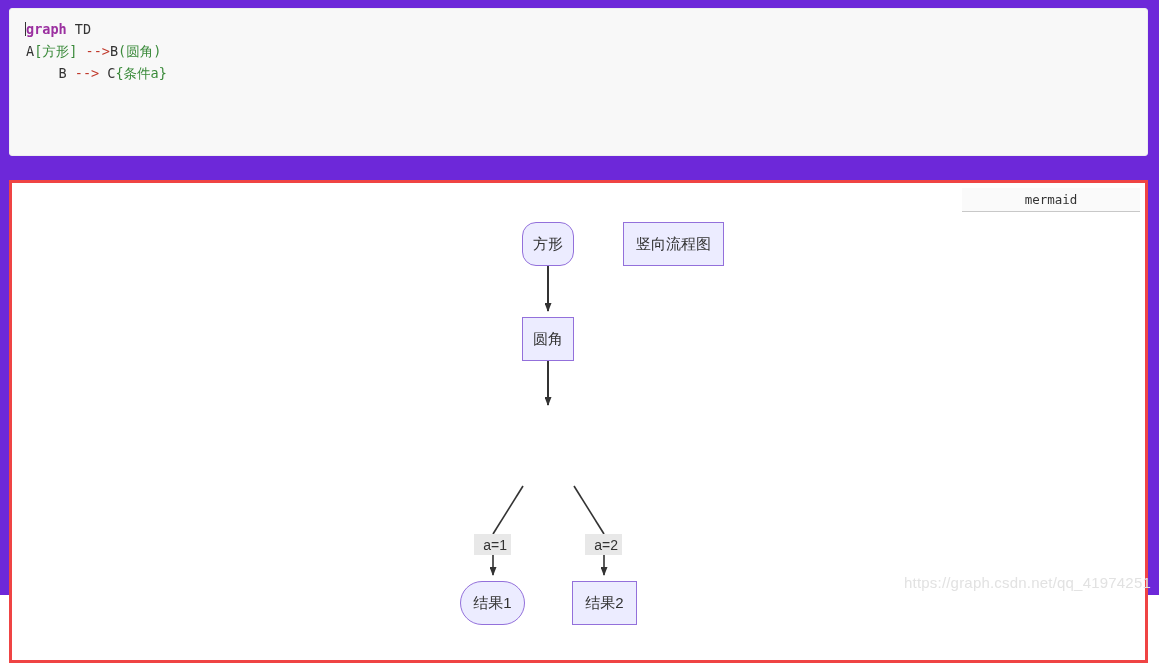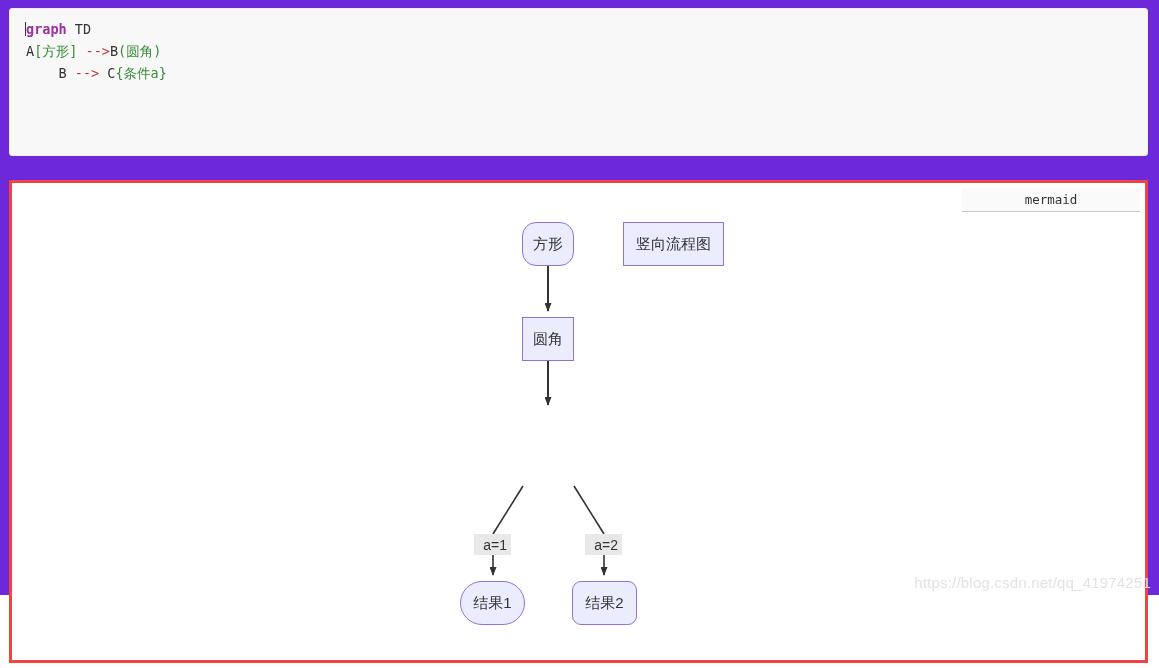--- a/index.html
+++ b/index.html
@@ -224,22 +224,22 @@
       </div>
 
       <div class="edge-label" style="left:573px; top:351px; width:37px; height:21px;">
         <span>a=2</span>
       </div>
 
       <div class="node" style="left:448px; top:398px; width:65px; height:44px;border-radius:22px;">
         <span>结果1</span>
       </div>
 
-      <div class="node" style="left:560px; top:398px; width:65px; height:44px;border-radius:9px;">
+      <div class="node" style="left:560px; top:398px; width:65px; height:44px;">
         <span>结果2</span>
       </div>
 
     </div>
   </div>
 
-  <div class="watermark">https://blog.csdn.net/qq_41974251</div>
+  <div class="watermark">https://graph.csdn.net/qq_41974251</div>
 
 </div>
 
 </body></html>

